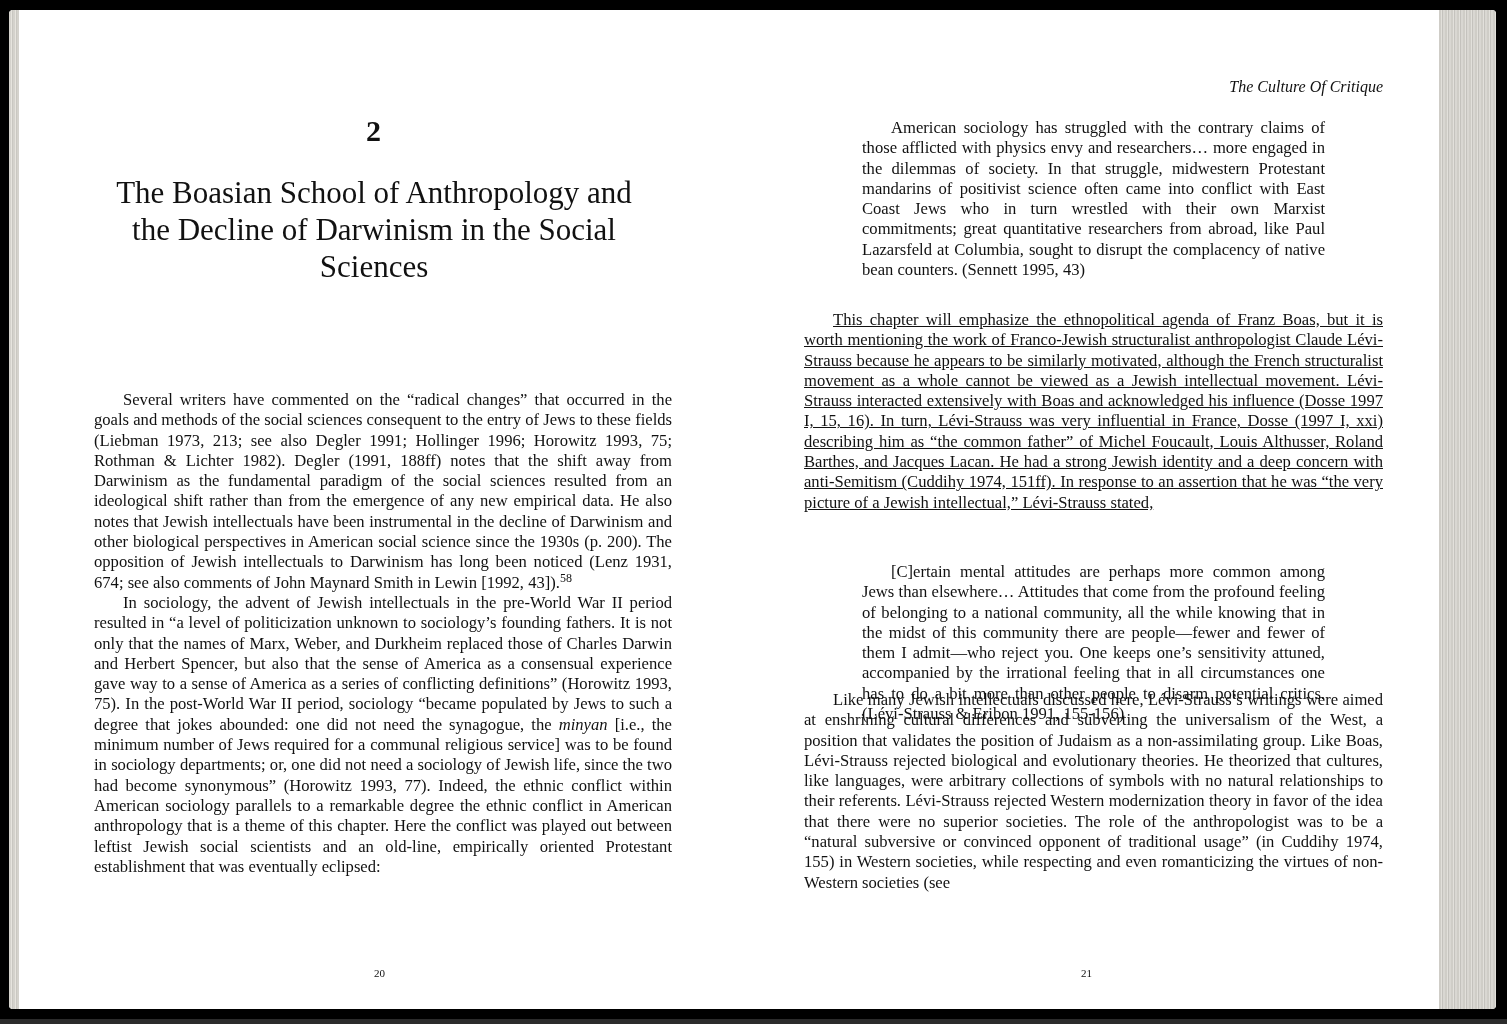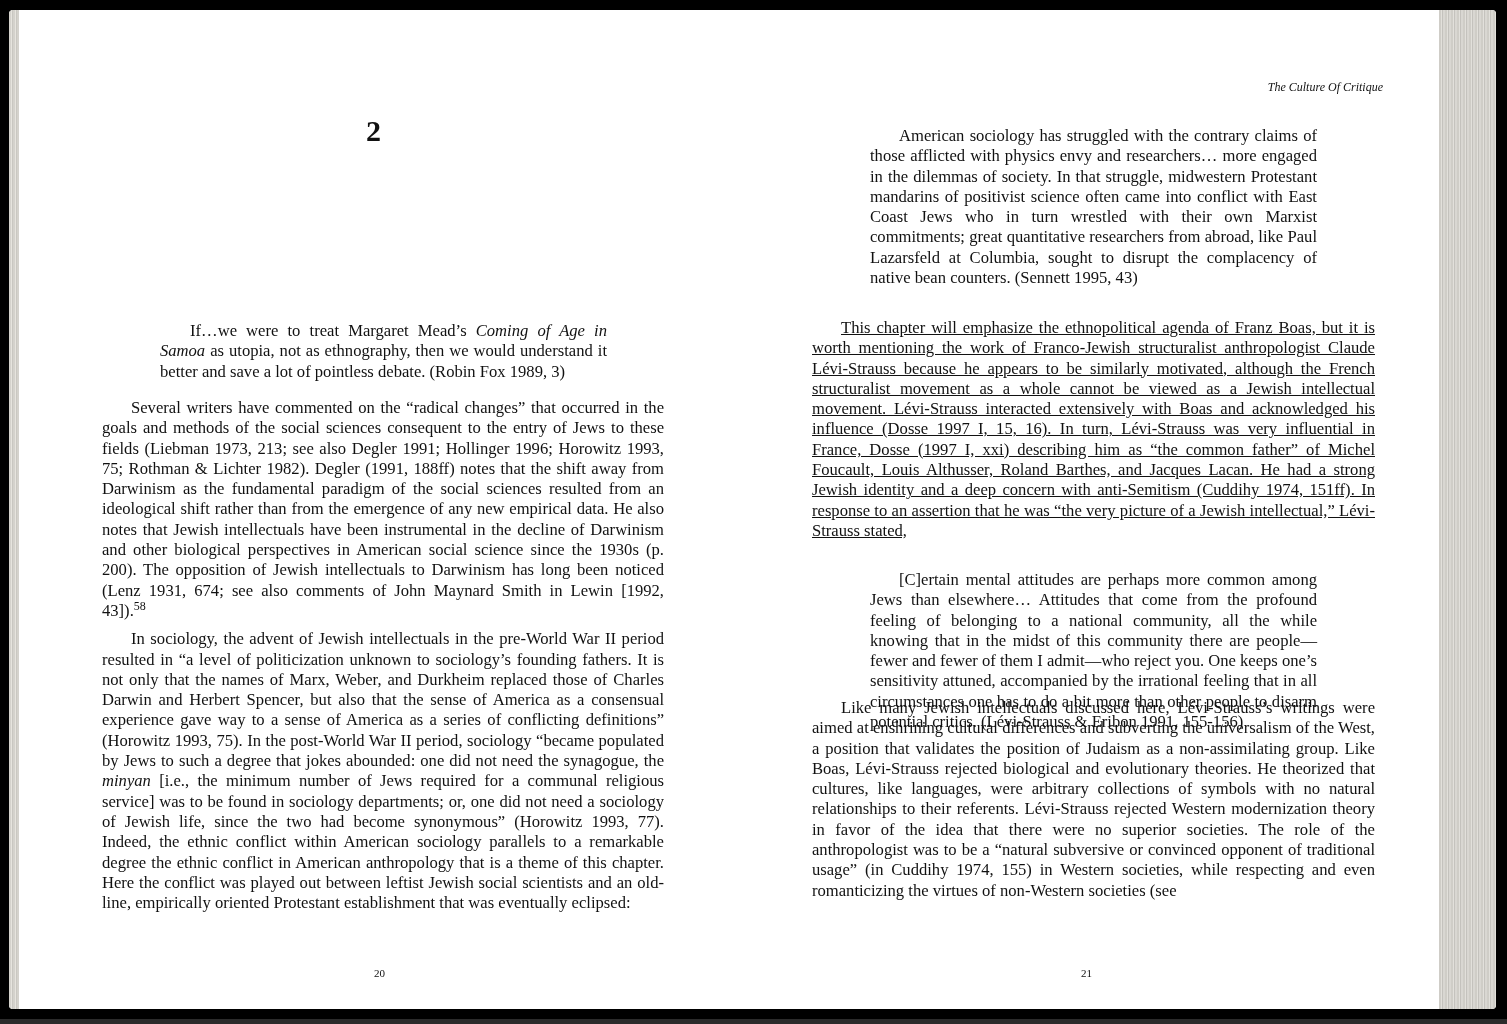--- a/index.html
+++ b/index.html
@@ -25,21 +25,21 @@
     position: absolute; left: 1430px; top: 0; width: 57px; height: 100%;
     background: repeating-linear-gradient(90deg, #cfcdc7 0 2px, #e2e0db 2px 3px, #c4c2bd 3px 4px, #d9d7d2 4px 6px);
   }
   .spread {
     position: absolute; left: 10px; top: 0; width: 1420px; height: 100%; background: #fff;
   }
   .page { position: absolute; top: 0; height: 100%; }
   .page-left { left: 0; width: 700px; }
   .page-right { left: 700px; width: 720px; }
 
-  p { margin: 8px; }
+  p { margin: 0; }
   .body-text {
     font-size: 16.6px; line-height: 20.3px; text-align: justify;
   }
   .indent { text-indent: 29px; }
 
   
   .chapter-num {
     position: absolute; left: 0; width: 709px; top: 103px; text-align: center;
     font-weight: bold; font-size: 30px; line-height: 36px;
   }
@@ -55,45 +55,43 @@
   .left-body { position: absolute; left: 75px; width: 578px; top: 380px; }
   .page-number {
     position: absolute; top: 953px; font-size: 11px; line-height: 20px;
   }
   .left-pn { left: 355px; }
   .right-pn { left: 362px; text-align: center; }
 
   
   .running-head {
     position: absolute; right: 56px; top: 67px; font-style: italic;
-    font-size: 12px; line-height: 20px;
+    font-size: 16px; line-height: 20px;
   }
   .blockquote { position: absolute; left: 143px; width: 463px; }
   .bq1 { top: 108px; }
   .bq2 { top: 552px; }
   .right-body { position: absolute; left: 85px; width: 579px; }
   .rb1 { top: 300px; text-decoration: underline; }
   .rb2 { top: 680px; }
   sup { font-size: 12px; line-height: 0; vertical-align: 6px; }
   em { font-style: italic; }
 </style>
 </head>
 <body>
 
 <div class="book">
   <div class="left-edge"></div>
 
   <div class="spread">
 
     <div class="page page-left">
       <div class="chapter-num">2</div>
+      <div class="chapter-title">The Boasian School of Anthropology and the Decline of Darwinism in the Social Sciences</div>
 
-      <div class="epigraph">
-        <p class="indent"><span>If…we were to treat Margaret Mead’s </span><em>Coming of Age in Samoa</em><span> as utopia, not as ethnography, then we would understand it better and save a lot of pointless debate. (Robin Fox 1989, 3)</span></p>
-      </div>
 
       <div class="left-body body-text">
         <p class="indent"><span>Several writers have commented on the “radical changes” that occurred in the goals and methods of the social sciences consequent to the entry of Jews to these fields (Liebman 1973, 213; see also Degler 1991; Hollinger 1996; Horowitz 1993, 75; Rothman &amp; Lichter 1982). Degler (1991, 188ff) notes that the shift away from Darwinism as the fundamental paradigm of the social sciences resulted from an ideological shift rather than from the emergence of any new empirical data. He also notes that Jewish intellectuals have been instrumental in the decline of Darwinism and other biological perspectives in American social science since the 1930s (p. 200). The opposition of Jewish intellectuals to Darwinism has long been noticed (Lenz 1931, 674; see also comments of John Maynard Smith in Lewin [1992, 43]).</span><sup>58</sup></p>
         <p class="indent"><span>In sociology, the advent of Jewish intellectuals in the pre-World War II period resulted in “a level of politicization unknown to sociology’s founding fathers. It is not only that the names of Marx, Weber, and Durkheim replaced those of Charles Darwin and Herbert Spencer, but also that the sense of America as a consensual experience gave way to a sense of America as a series of conflicting definitions” (Horowitz 1993, 75). In the post-World War II period, sociology “became populated by Jews to such a degree that jokes abounded: one did not need the synagogue, the </span><em>minyan</em><span> [i.e., the minimum number of Jews required for a communal religious service] was to be found in sociology departments; or, one did not need a sociology of Jewish life, since the two had become synonymous” (Horowitz 1993, 77). Indeed, the ethnic conflict within American sociology parallels to a remarkable degree the ethnic conflict in American anthropology that is a theme of this chapter. Here the conflict was played out between leftist Jewish social scientists and an old-line, empirically oriented Protestant establishment that was eventually eclipsed:</span></p>
       </div>
 
       <div class="page-number left-pn">20</div>
     </div>
 
     <div class="page page-right">

